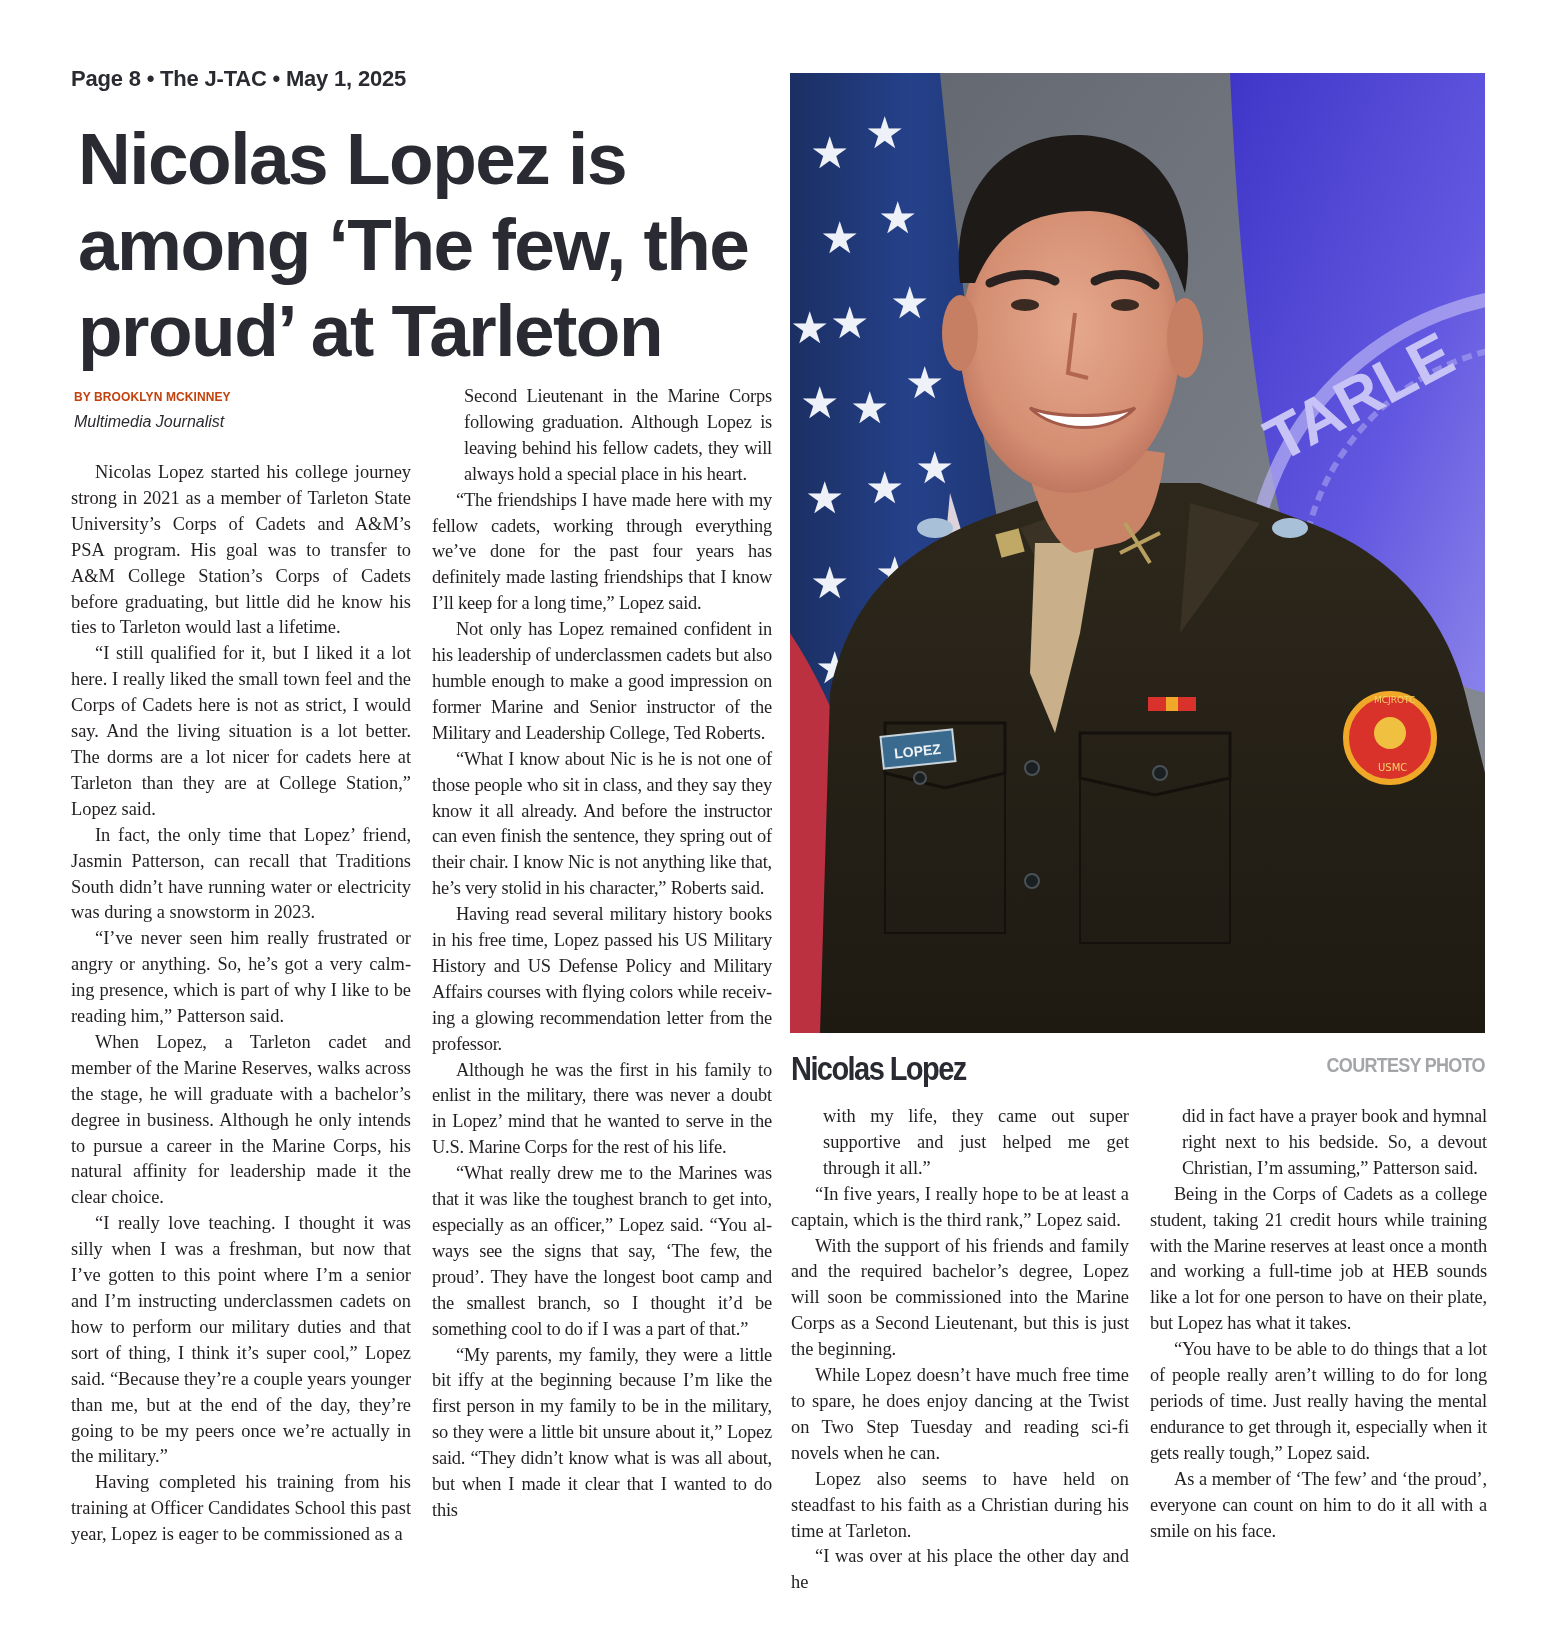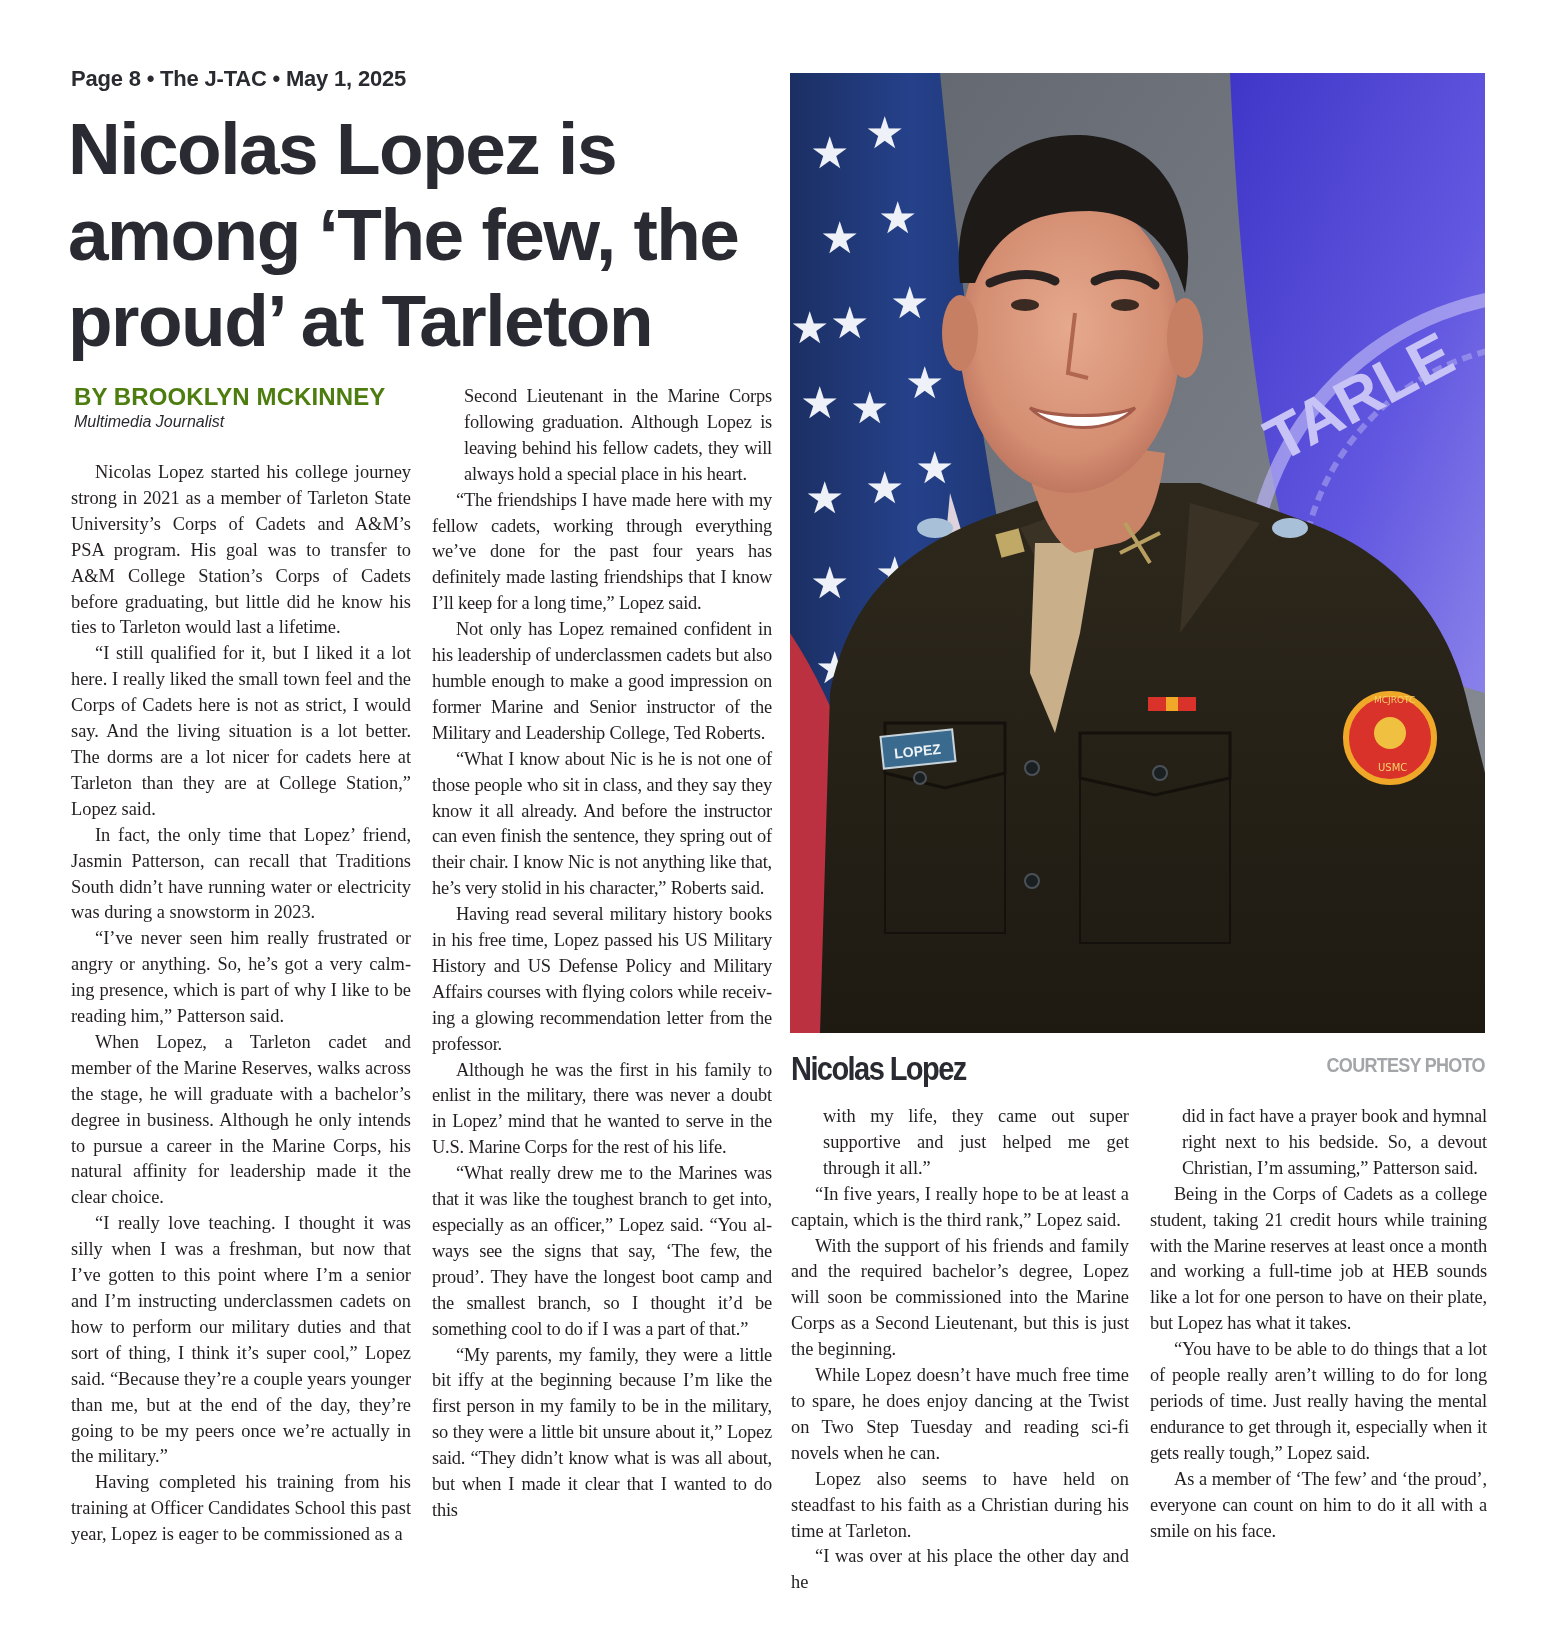--- a/index.html
+++ b/index.html
@@ -1,20 +1,20 @@
 <!DOCTYPE html>
 <html><head>
 <meta charset="utf-8">
 <style>
   html, body { margin:0; padding:0; background:#ffffff; }
   body { width:1558px; height:1647px; position:relative; overflow:hidden; color:#231f20; }
   .folio { position:absolute; left:71px; top:66px; font-family:"Liberation Sans", sans-serif; font-weight:bold; font-size:22px; color:#2a2b30; letter-spacing:-0.2px; }
-  .headline { position:absolute; left:68px; top:106px; width:720px; margin:0; font-family:"Liberation Sans", sans-serif; font-weight:bold; font-size:73px; line-height:86px; color:#2a2b32; letter-spacing:-1.5px; }
+  .headline { position:absolute; left:68px; top:106px; width:720px; margin:10px; font-family:"Liberation Sans", sans-serif; font-weight:bold; font-size:73px; line-height:86px; color:#2a2b32; letter-spacing:-1.5px; }
   .byline { position:absolute; left:74px; top:384px; font-family:"Liberation Sans", sans-serif; }
-  .byline .name { font-weight:bold; font-size:24px; color:#4d7c0f; letter-spacing:0.1px; display:block; line-height:26px; }
+  .byline .name { font-weight:bold; font-size:12px; color:#c2410c; letter-spacing:0.1px; display:block; line-height:26px; }
   .byline .role { font-style:italic; font-size:16px; color:#2a2b30; display:block; line-height:24px; }
   .col { position:absolute; font-family:"Liberation Serif", serif; font-size:18.4px; line-height:25.9px; color:#231f20; text-align:justify; hyphens:manual; }
   .col p { margin:0; text-indent:24px; }
   .col p.cont { text-indent:0;margin-left:32px; }
   #col1 { left:71px; top:460px; width:340px; }
   #col2 { left:432px; top:384px; width:340px; letter-spacing:-0.2px; }
   #col3 { left:791px; top:1104px; width:338px; }
   #col4 { left:1150px; top:1104px; width:337px; letter-spacing:-0.15px; }
   .photo { position:absolute; left:790px; top:73px; width:695px; height:960px; overflow:hidden; background:#5a5f6a; }
   .photo svg { display:block; }

